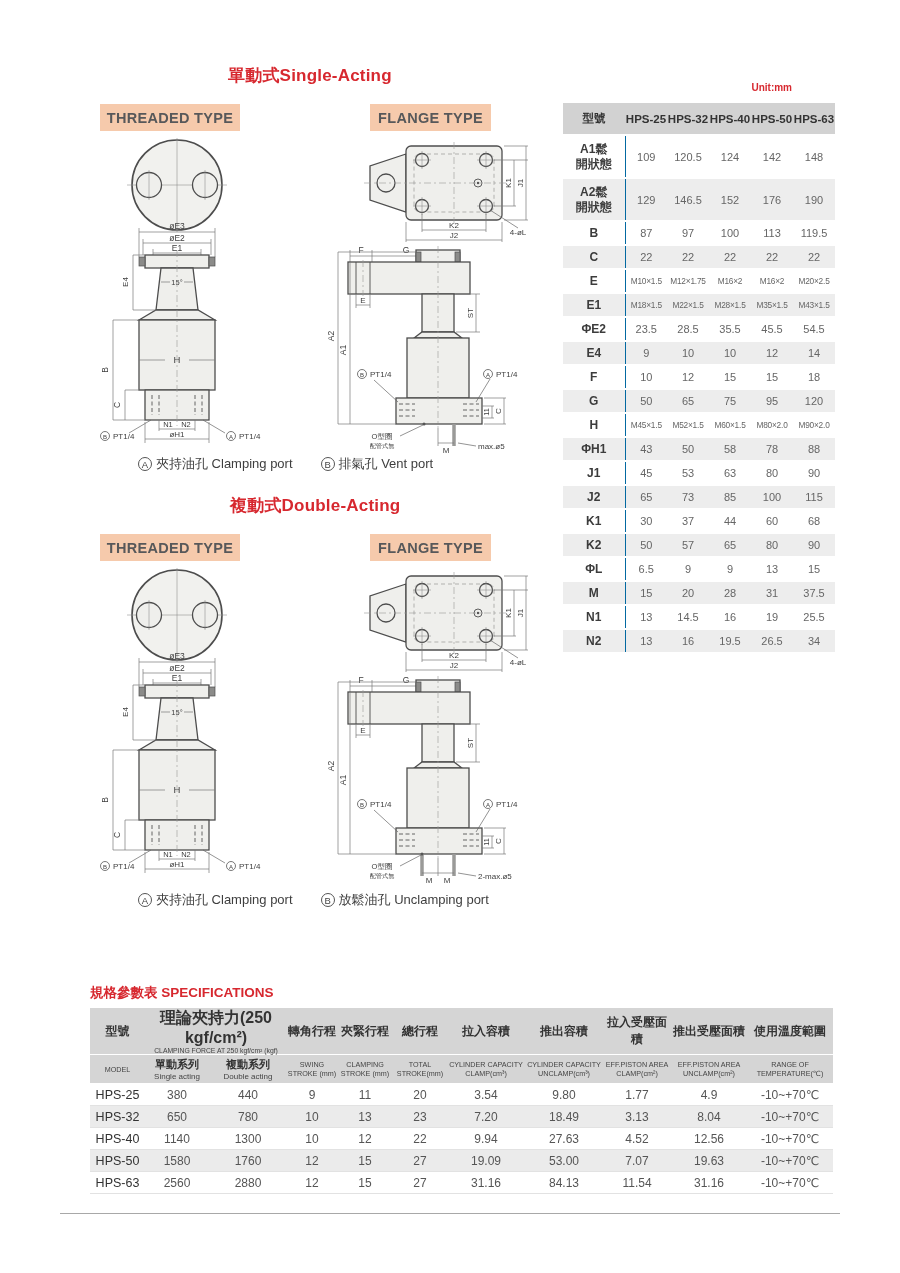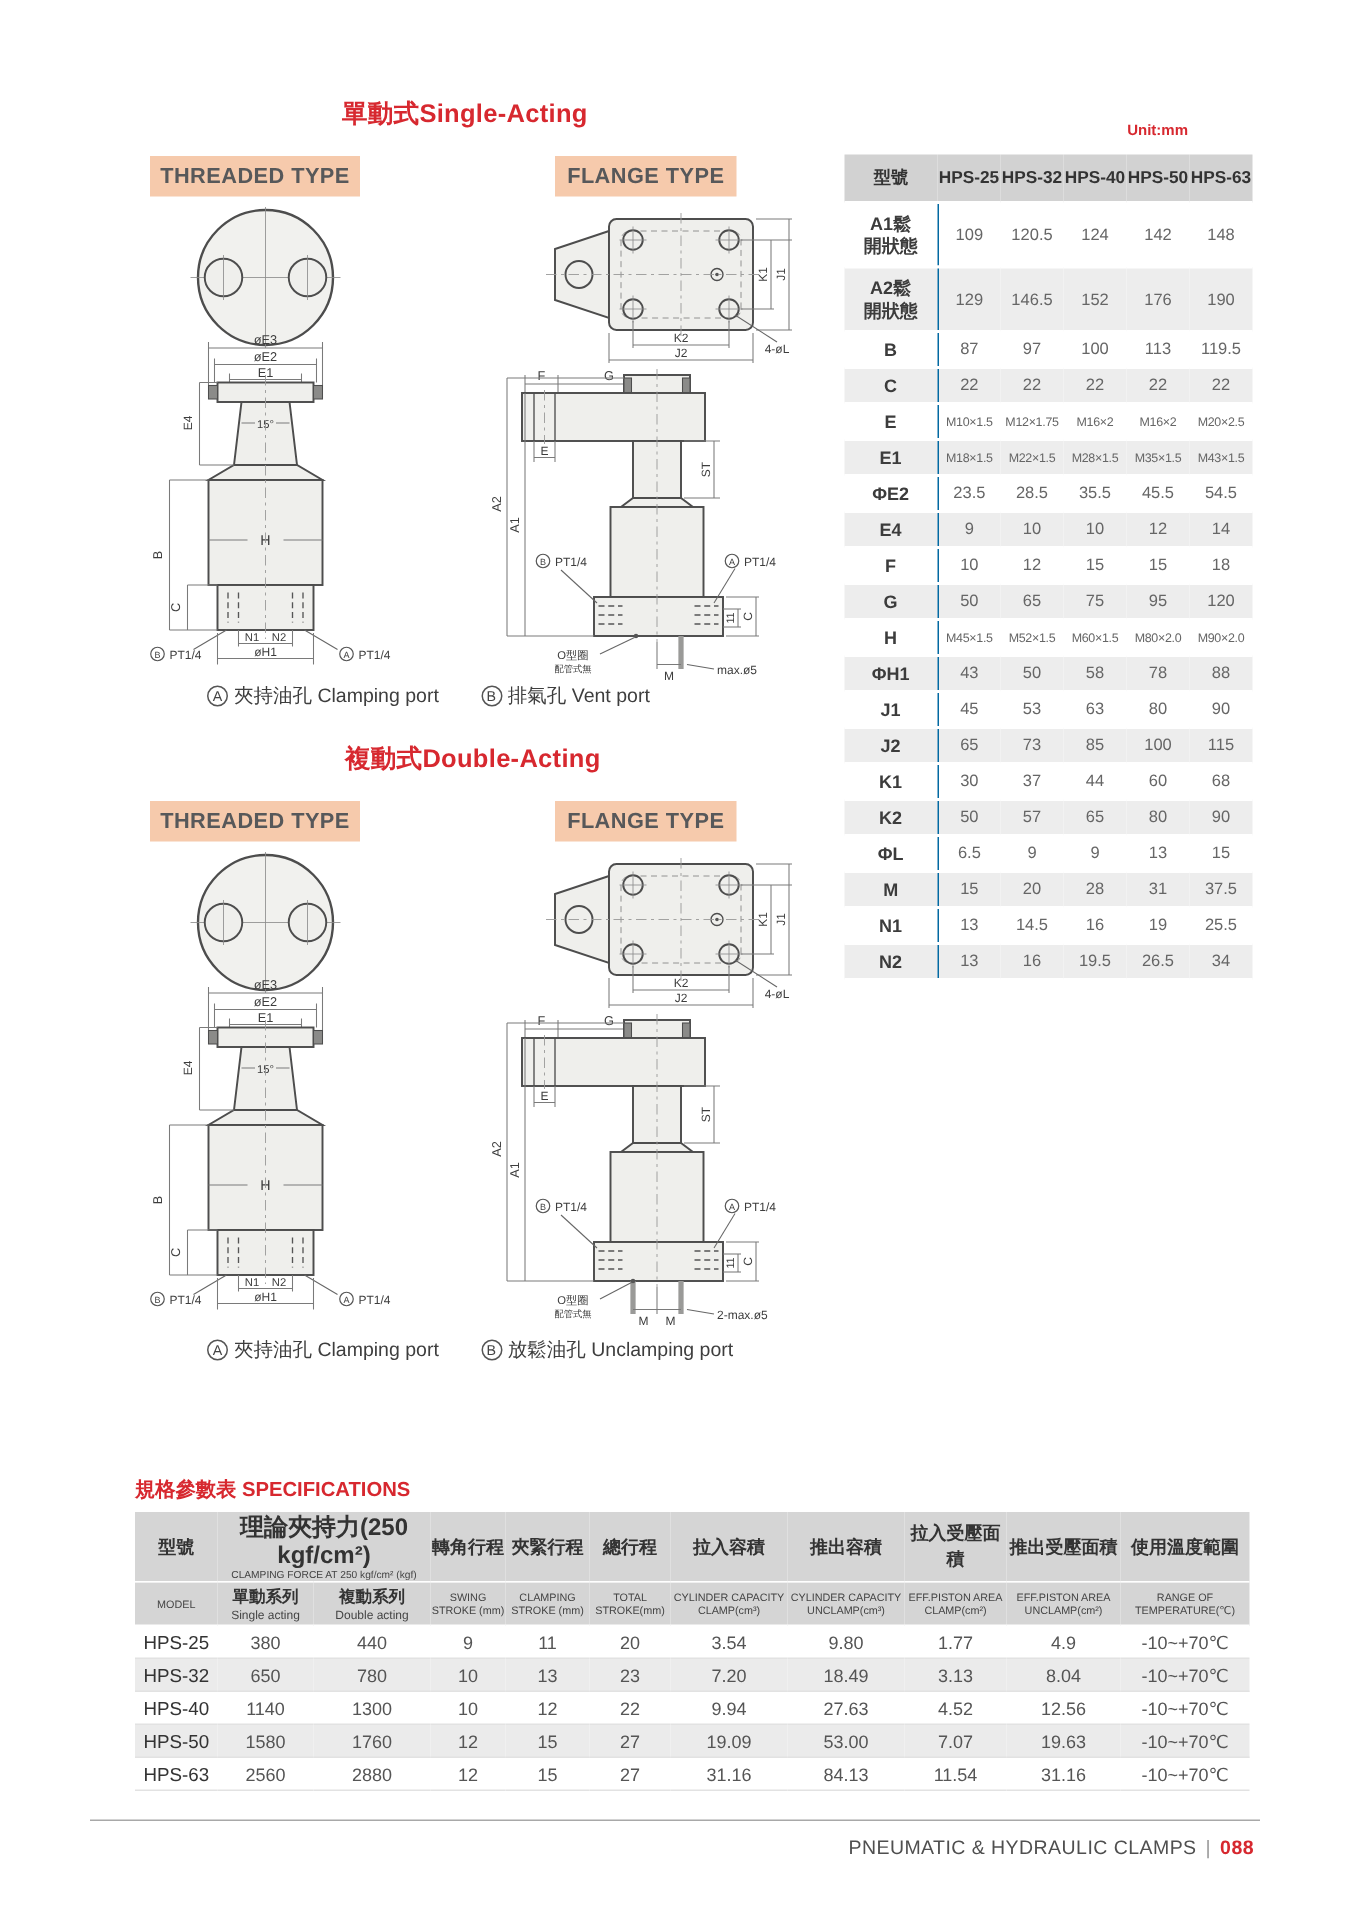--- a/index.html
+++ b/index.html
@@ -809,16 +809,13 @@
             <td>84.13</td>
             <td>11.54</td>
             <td>31.16</td>
             <td>-10~+70℃</td>
           </tr>
         </tbody>
       </table>
     </div>
 
   <div id="footer-line"></div>
-  <div id="footer-text">
-    <span>PNEUMATIC &amp; HYDRAULIC CLAMPS</span><span class="sep">|</span><span class="pg">088</span>
-  </div>
 </div>
 
 </body></html>

